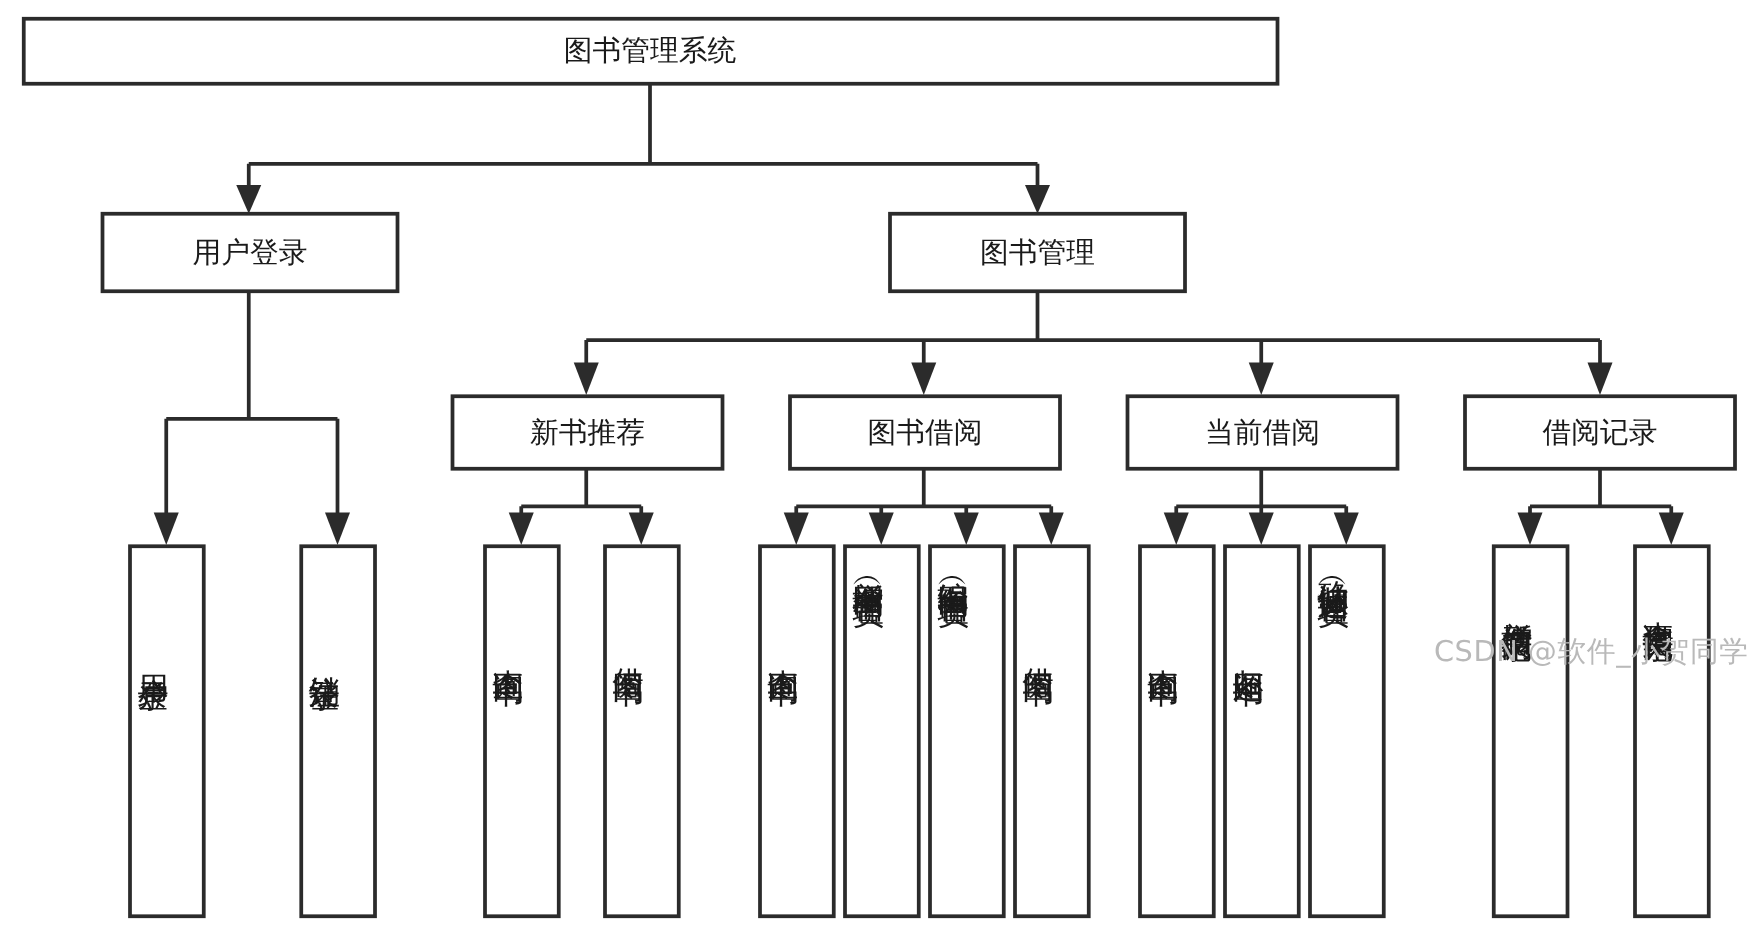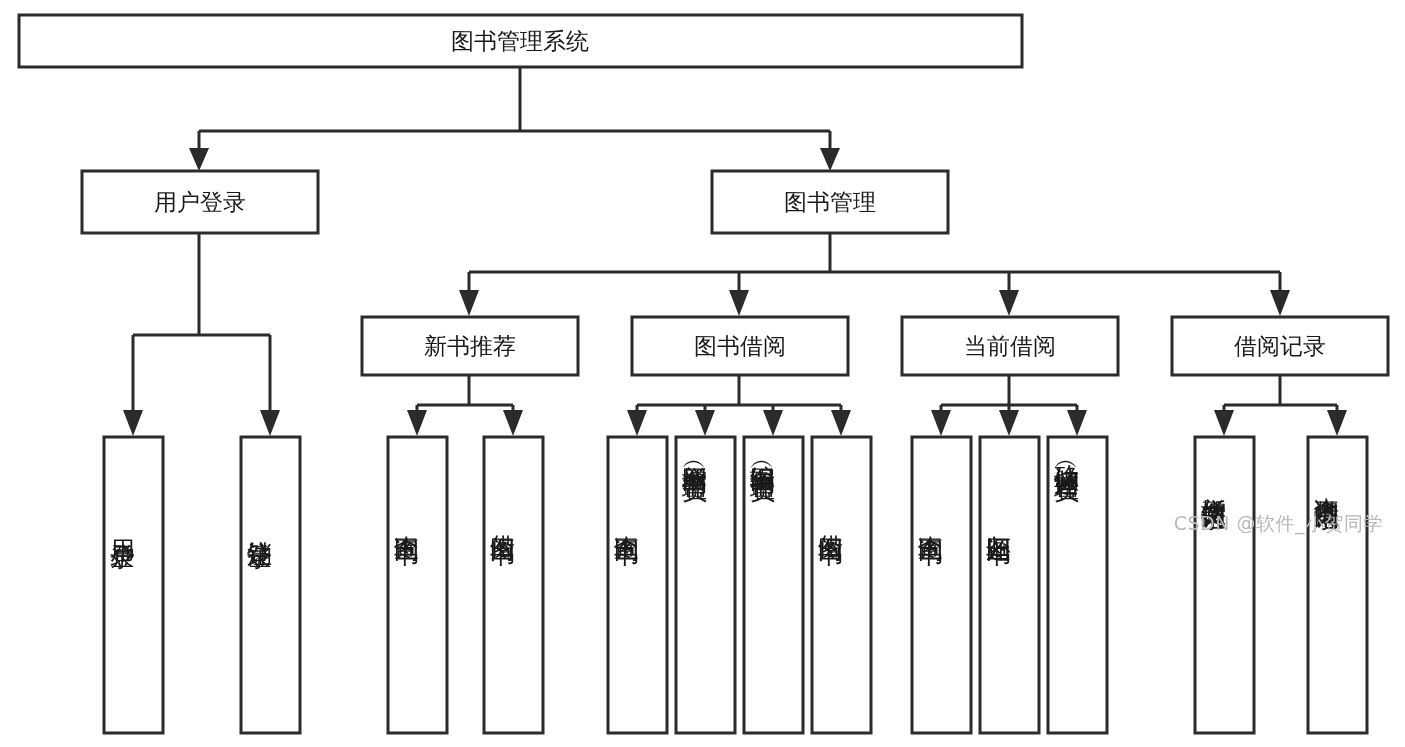--- a/index.html
+++ b/index.html
@@ -59,24 +59,24 @@
     font-size: 25px;
     line-height: 1.08;
     color: #1a1a1a;
     letter-spacing: 2px;
     text-align: start;
     white-space: nowrap;
     pointer-events: none;
   }
   .watermark {
     position: absolute;
-    right: 22px;
+    right: 6px;
     bottom: 6px;
     font-family: "DejaVu Sans", "Liberation Sans", sans-serif;
-    font-size: 19px;
+    font-size: 23px;
     color: #b9b9b9;
     letter-spacing: 0.5px;
     white-space: nowrap;
   }
 </style>
 </head>
 <body>
 
 <div id="diagram-root">
 

